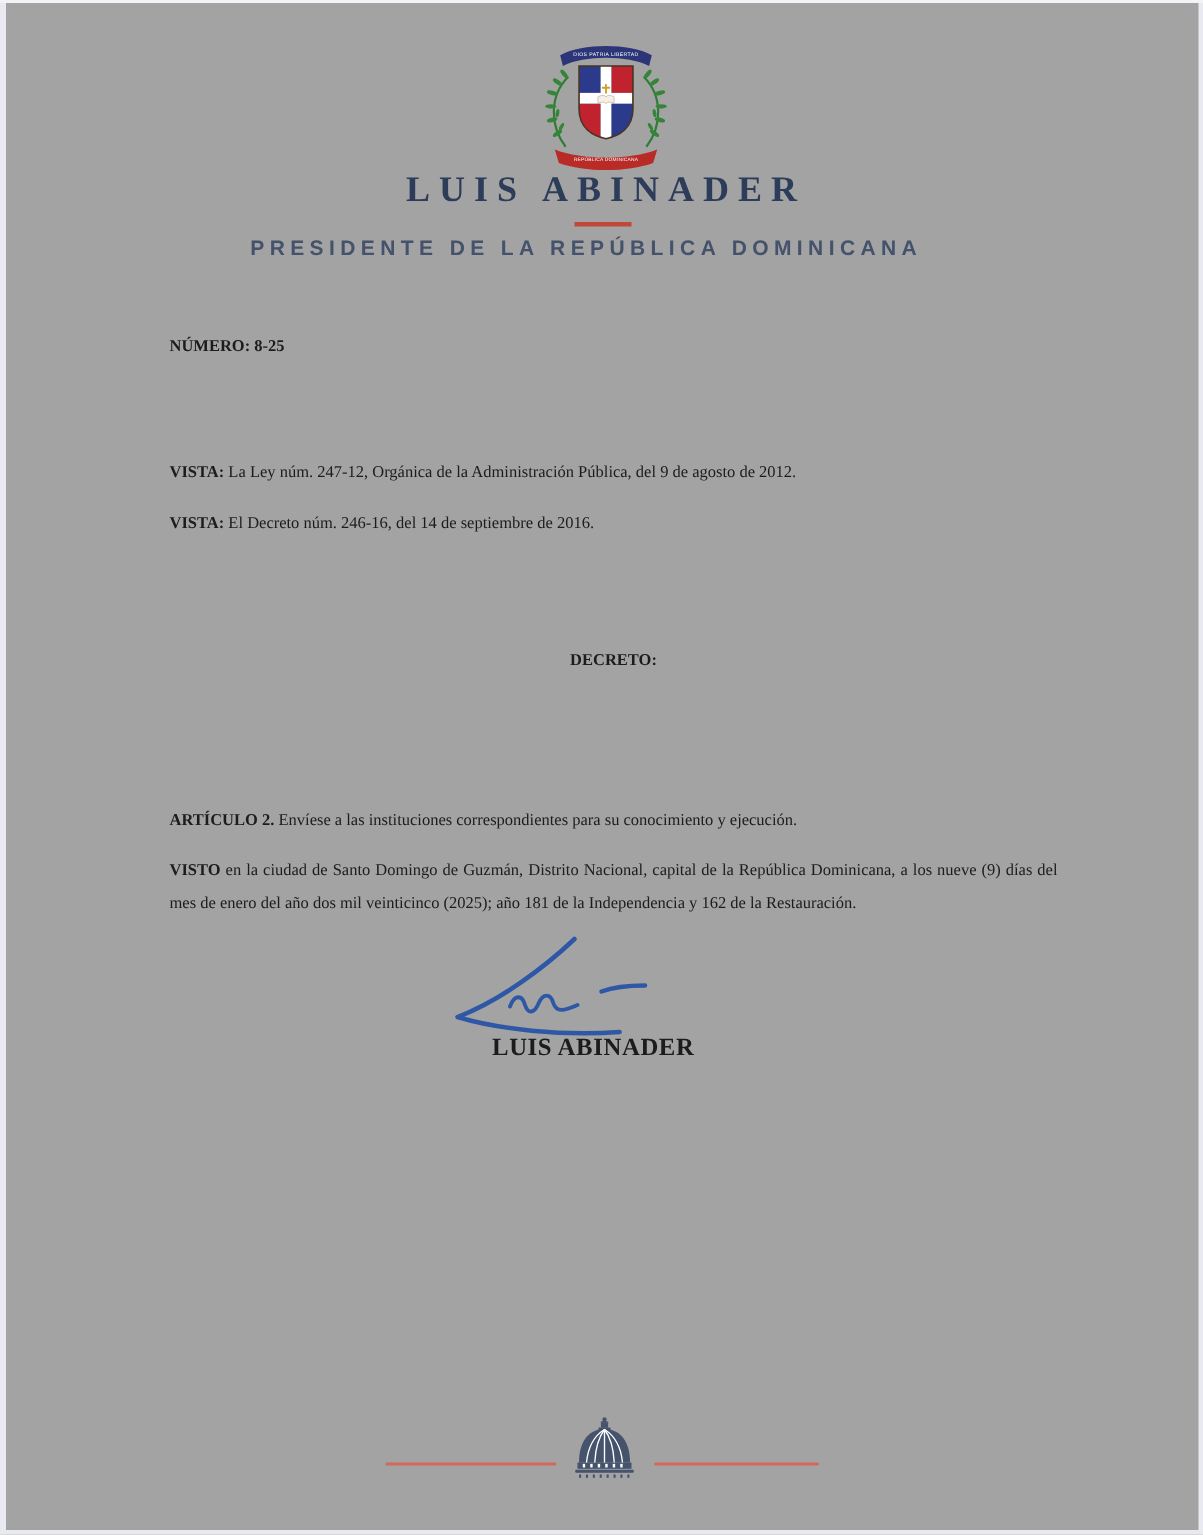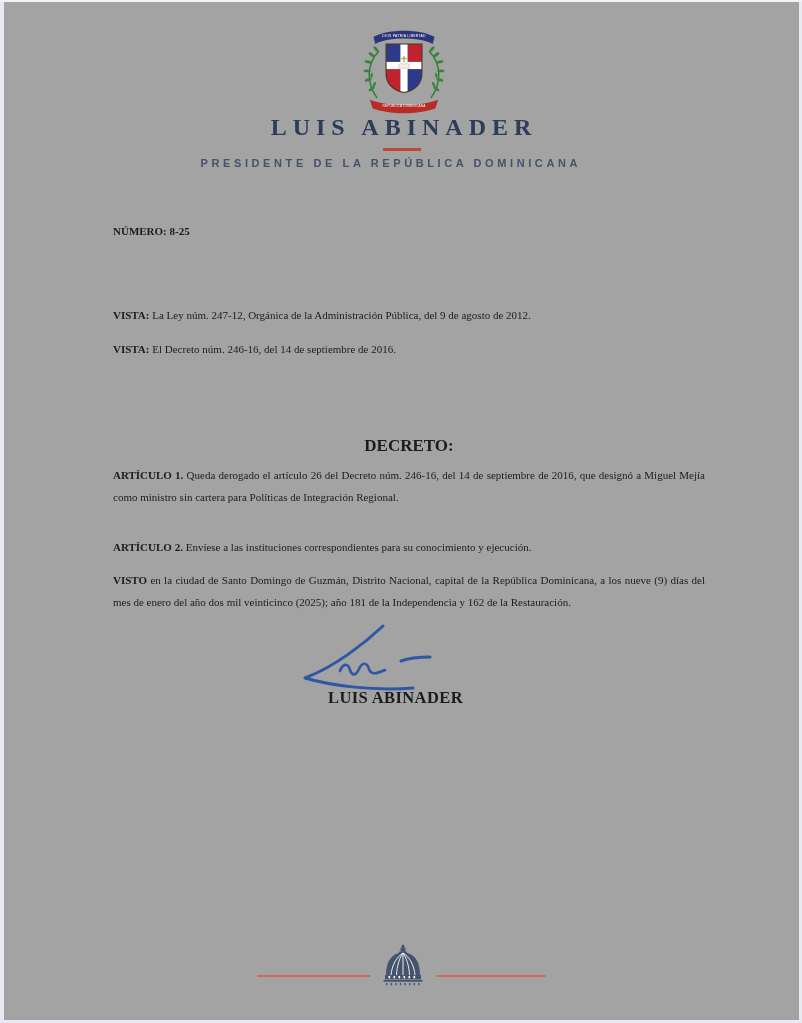--- a/index.html
+++ b/index.html
@@ -16,36 +16,36 @@
   
   .emblem{position:absolute;left:359px;top:26px;width:90px;height:88px;}
   .hdr-name{
     position:absolute;left:0;top:114px;width:802px;text-align:center;
     font-size:24px;font-weight:600;letter-spacing:6px;padding-left:6px;
     color:#2d3c59;box-sizing:border-box;
   }
   .hdr-divider{position:absolute;left:383px;top:148px;width:38px;height:3px;background:#c0483a;}
   .hdr-subtitle{
     position:absolute;left:0;top:157px;width:778px;text-align:center;
-    font-family:"Liberation Sans", sans-serif;font-size:11px;font-weight:700;
+    font-family:"Liberation Sans", sans-serif;font-size:14px;font-weight:700;
     letter-spacing:3.6px;padding-left:3.6px;color:#44526b;box-sizing:border-box;
   }
 
   
   .para{
     position:absolute;left:113px;width:592px;
     font-size:11px;line-height:22px;text-align:justify;
   }
   .bold{font-weight:bold;}
   #p-numero{top:209px;font-weight:bold;}
   #p-vista1{top:260px;}
   #p-vista2{top:293px;}
   #p-visto {top:327px;}
   #p-preamble{top:367px;}
-  #p-decreto{top:418px;text-align:center;font-weight:bold;font-size:17px;}
+  #p-decreto{top:418px;text-align:center;font-weight:bold;font-size:11px;}
   #p-art1{top:453px;}
   #p-art2{top:525px;}
   #p-dado{top:558px;}
 
   
   .signature{position:absolute;left:300px;top:618px;width:155px;height:78px;}
   .signer-name{
     position:absolute;left:293px;top:688px;width:205px;text-align:center;
     font-weight:bold;font-size:16.5px;letter-spacing:.4px;
   }
@@ -122,21 +122,20 @@
   <p class="para" id="p-numero">NÚMERO: 8-25</p>
 
 
   <p class="para" id="p-vista2"><span class="bold">VISTA:</span> <span>La Ley núm. 247-12, Orgánica de la Administración Pública, del 9 de agosto de 2012.</span></p>
 
   <p class="para" id="p-visto"><span class="bold">VISTA:</span> <span>El Decreto núm. 246-16, del 14 de septiembre de 2016.</span></p>
 
 
   <p class="para" id="p-decreto">DECRETO:</p>
 
-  <p class="para" id="p-art1"><span class="bold">ARTÍCULO 1.</span> <span>Queda derogado el artículo 26 del Decreto núm. 246-16, del 14 de septiembre de 2016, que designó a Miguel Mejía como ministro sin cartera para Políticas de Integración Regional.</span></p>
 
   <p class="para" id="p-art2"><span class="bold">ARTÍCULO 2.</span> <span>Envíese a las instituciones correspondientes para su conocimiento y ejecución.</span></p>
 
   <p class="para" id="p-dado"><span class="bold">VISTO</span> <span>en la ciudad de Santo Domingo de Guzmán, Distrito Nacional, capital de la República Dominicana, a los nueve (9) días del mes de enero del año dos mil veinticinco (2025); año 181 de la Independencia y 162 de la Restauración.</span></p>
 
   <svg class="signature" viewBox="0 0 155 78">
     <g fill="none" stroke="#2e57a6" stroke-linecap="round" stroke-linejoin="round">
       <path d="M83,8 C64,26 34,49 5,60 C32,68 74,73 113,70" stroke-width="3"></path>
       <path d="M40,53 C43,45 48,45 50,52 C52,58 56,58 59,51 C62,44 67,44 69,51 C71,57 76,56 85,52" stroke-width="2.6"></path>
       <path d="M101,43 C109,40 120,39 130,39" stroke-width="3"></path>

